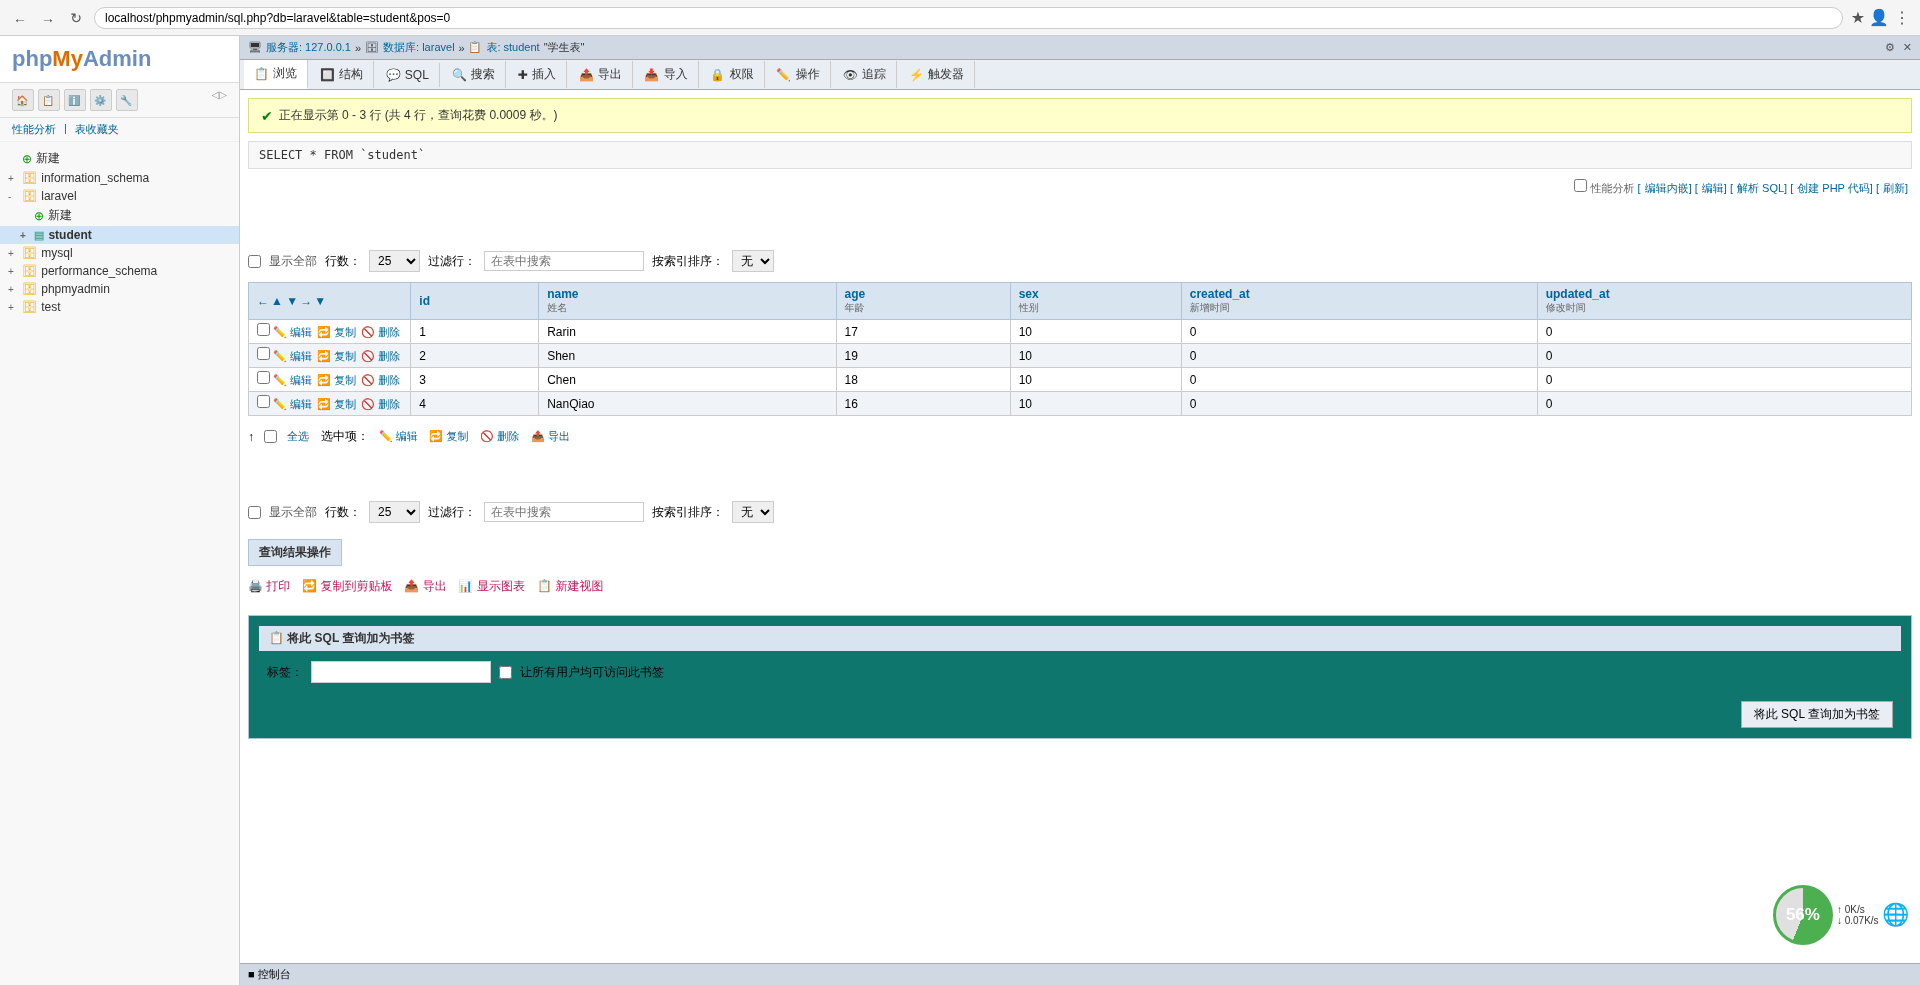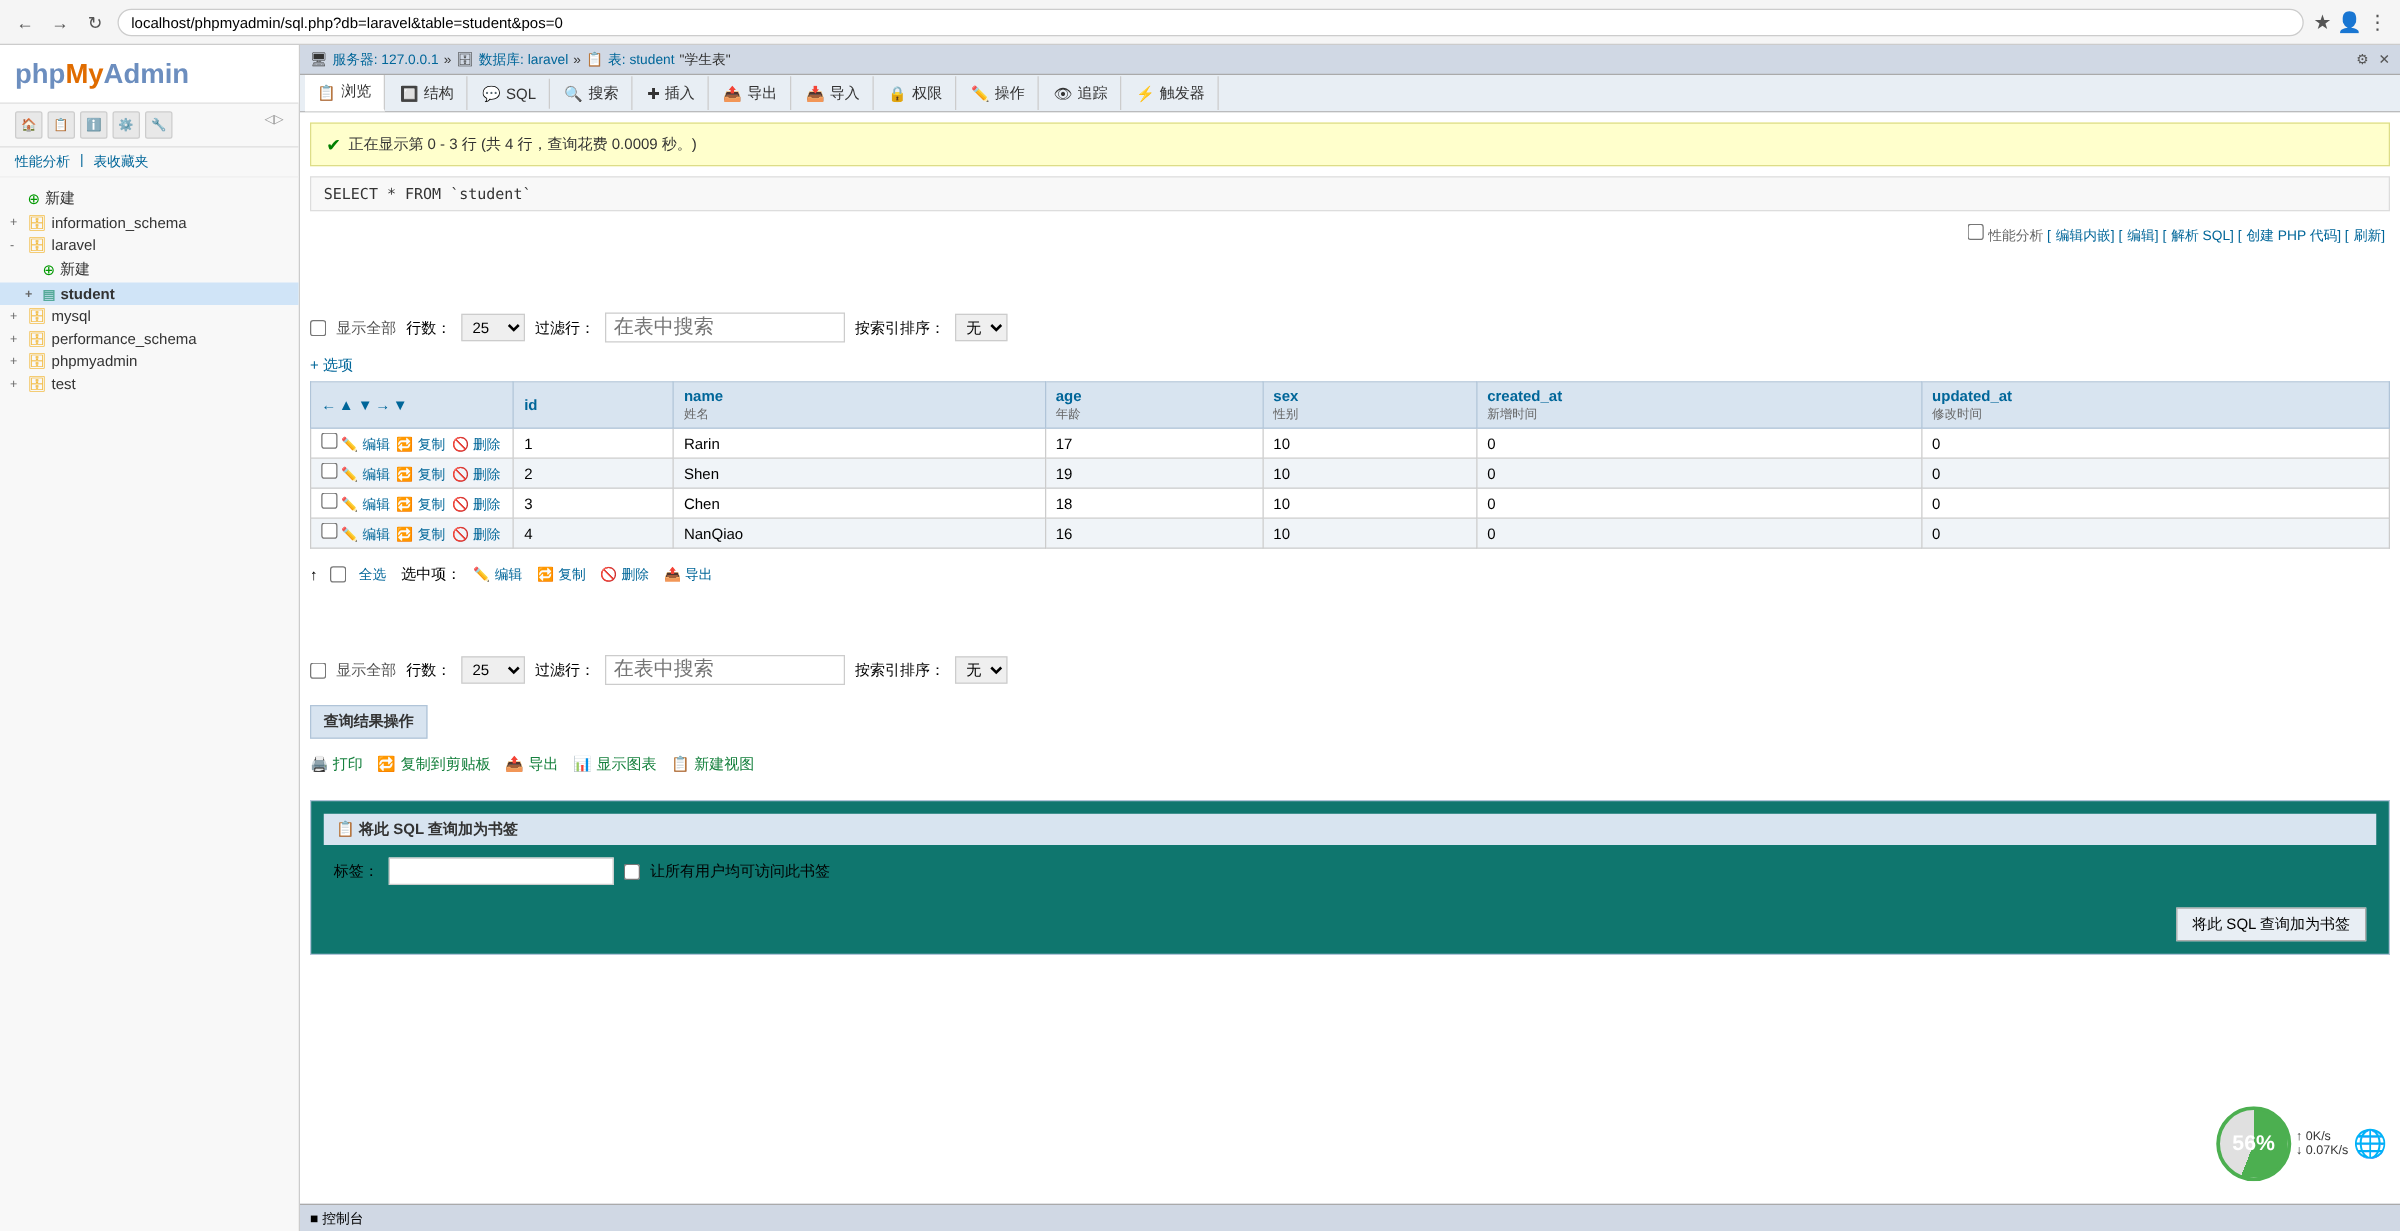--- a/index.html
+++ b/index.html
@@ -166,21 +166,21 @@
 
     
     .filter-bar {
       display: flex; align-items: center; gap: 8px;
       padding: 4px 0;
       margin-bottom: 6px;
       font-size: 12px;
       margin-top: 48px;
     }
     .filter-bar input[type="text"] {
-      border: 1px solid #ccc; padding: 2px 6px; font-size: 16px; width: 192px;
+      border: 1px solid #ccc; padding: 2px 6px; font-size: 12px; width: 160px;
     }
     .filter-bar select {
       border: 1px solid #ccc; padding: 2px 4px; font-size: 12px;
     }
     .filter-bar label { color: #555; }
 
     
     .options-link { color: #069; cursor: pointer; font-size: 12px; margin-bottom: 4px; display: block; }
 
     
@@ -229,21 +229,21 @@
       font-weight: bold;
       color: #333;
       display: inline-block;
       margin-bottom: 8px;
     }
 
     .result-ops {
       display: flex; gap: 12px; align-items: center;
       padding: 4px 0;
       font-size: 12px;
-      color: #15803d;
+      color: #be185d;
     }
     .result-op { cursor: pointer; display: flex; align-items: center; gap: 3px; }
 
     
     .bookmark-section {
       border: 1px solid #b0c4d8;
       padding: 10px;
       background: #0f766e;
       margin-top: 10px;
     }
@@ -486,21 +486,20 @@
           <option>100</option>
         </select>
         <span>过滤行：</span>
         <input type="text" placeholder="在表中搜索" style="">
         <span>按索引排序：</span>
         <select>
           <option>无</option>
         </select>
       </div>
 
-      <a class="options-link">+ 选项</a>
 
       <table class="data-table">
         <thead>
           <tr>
             <th style="width:20px">
 
               <div style="display:flex; align-items:center; gap:2px;">
                 <span style="cursor:pointer">←</span>
                 <span>
                   <span style="cursor:pointer">▲</span>

